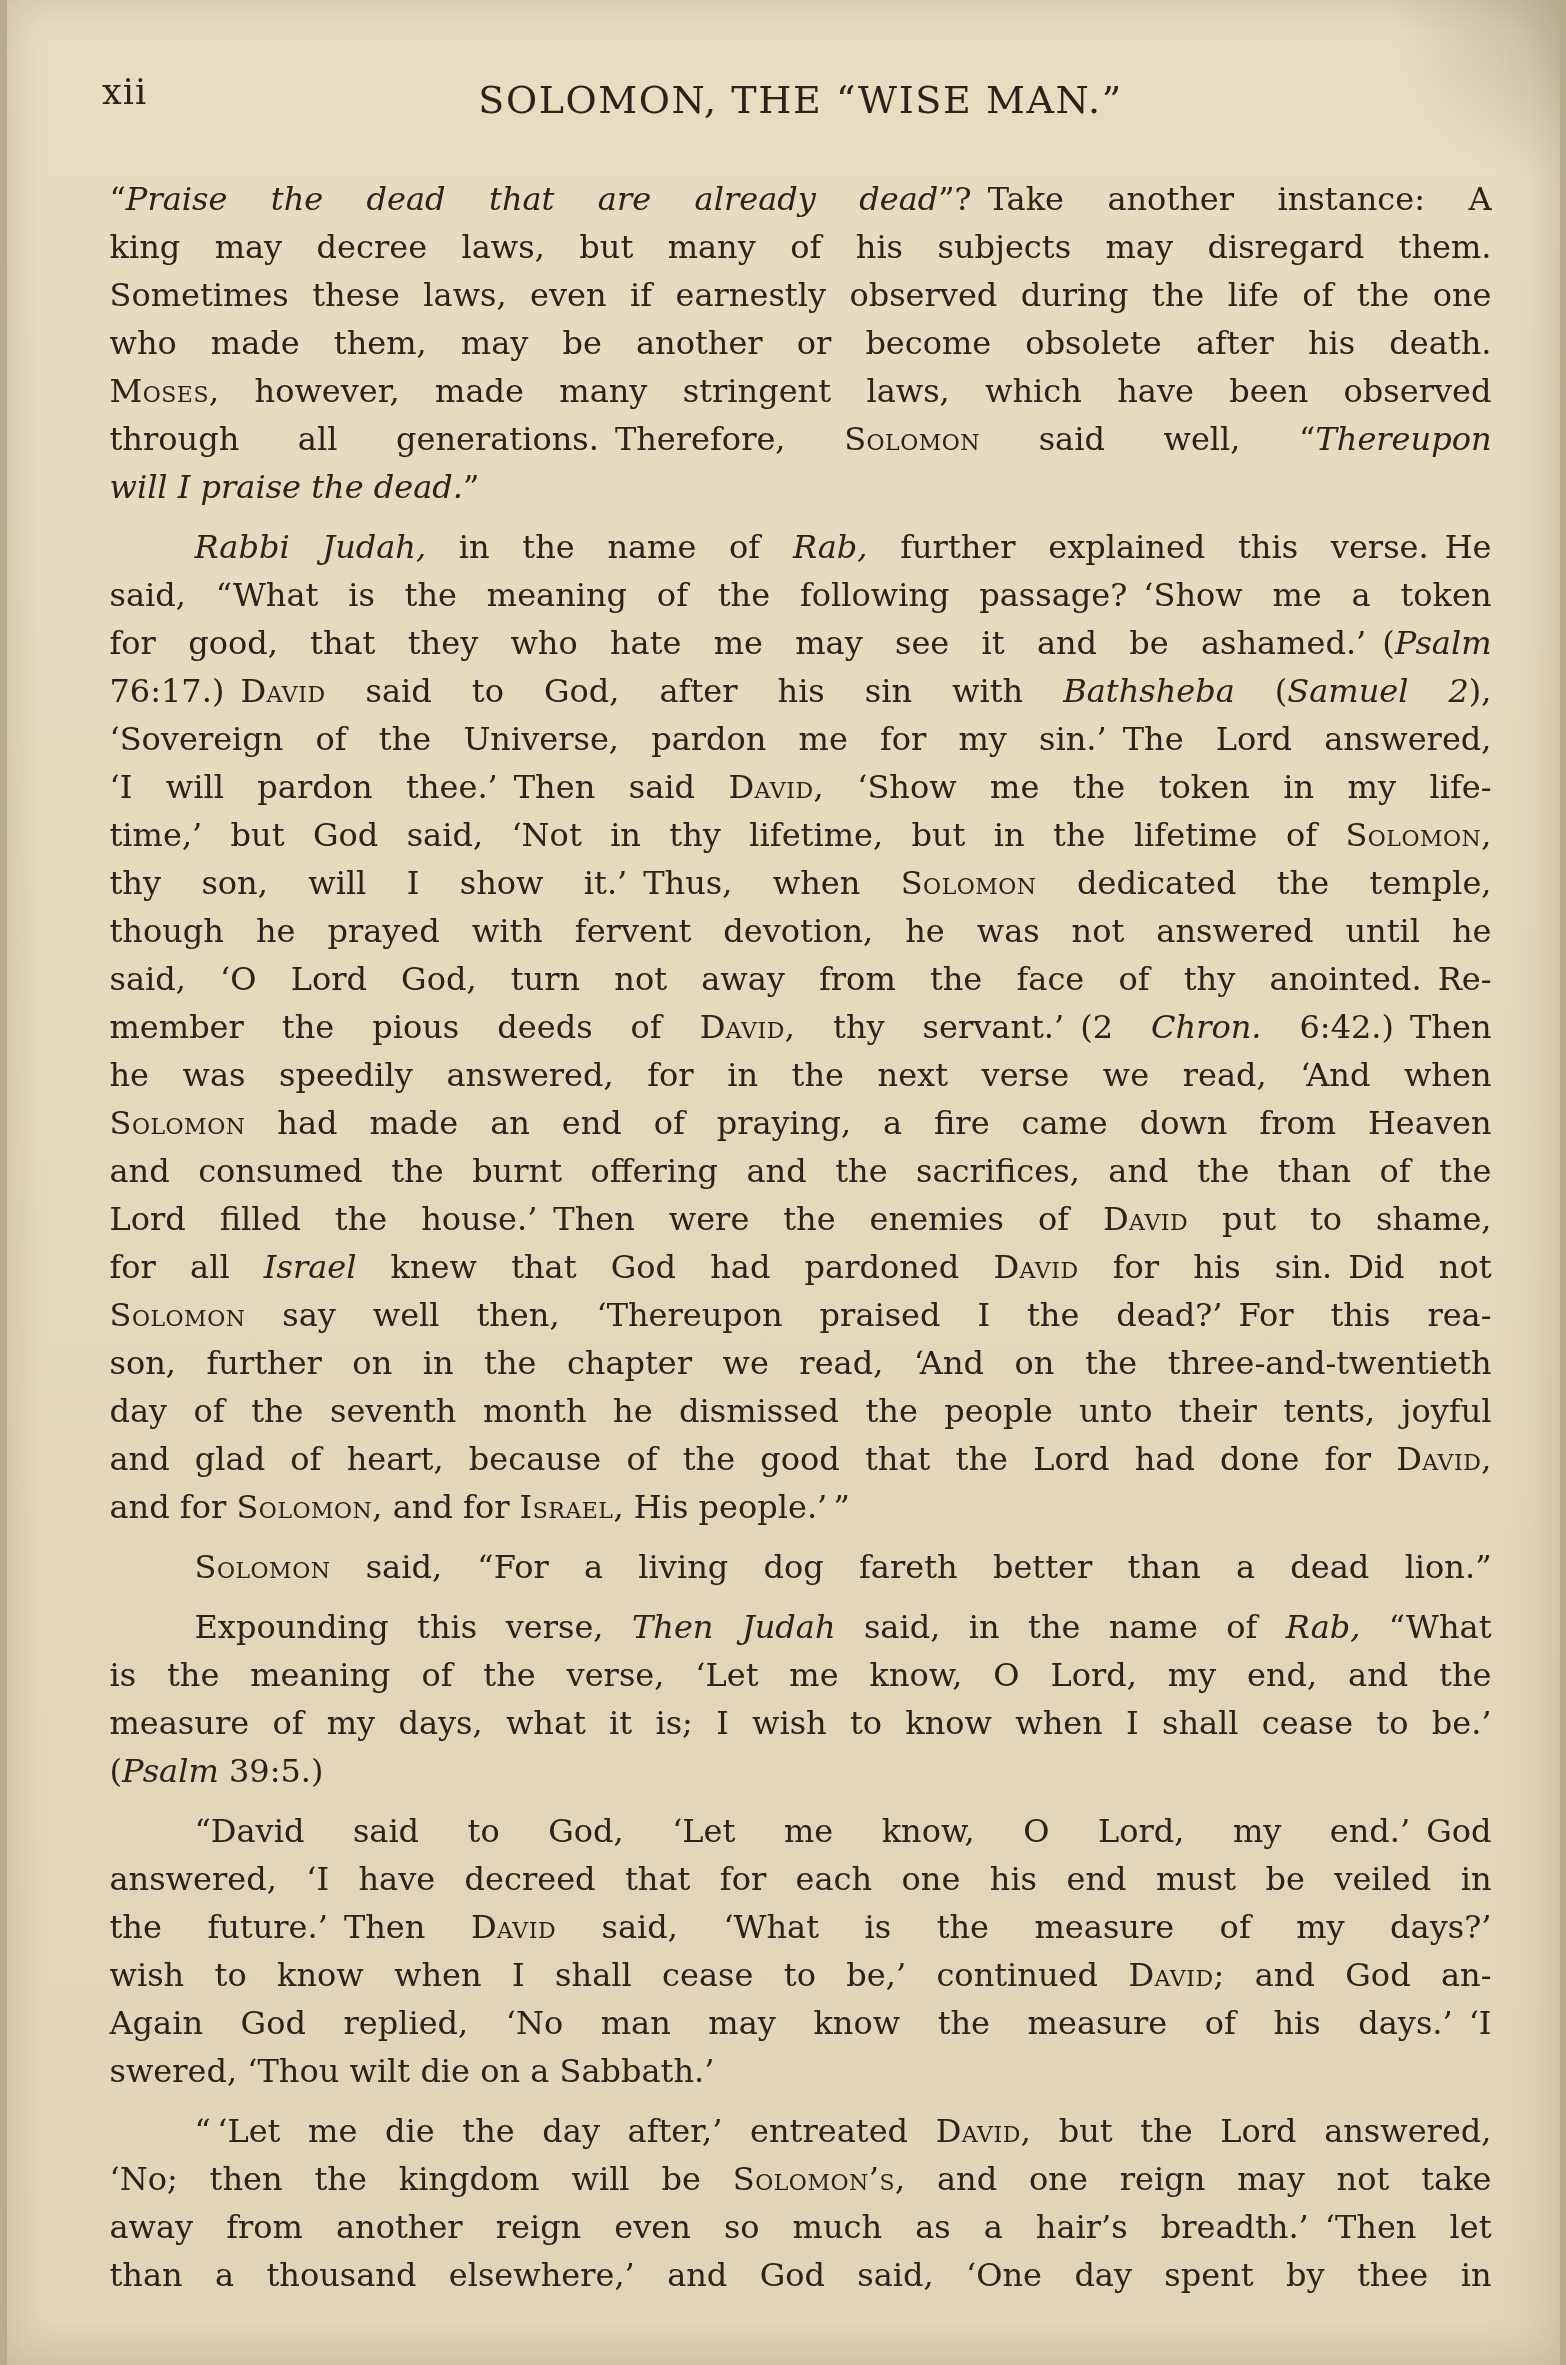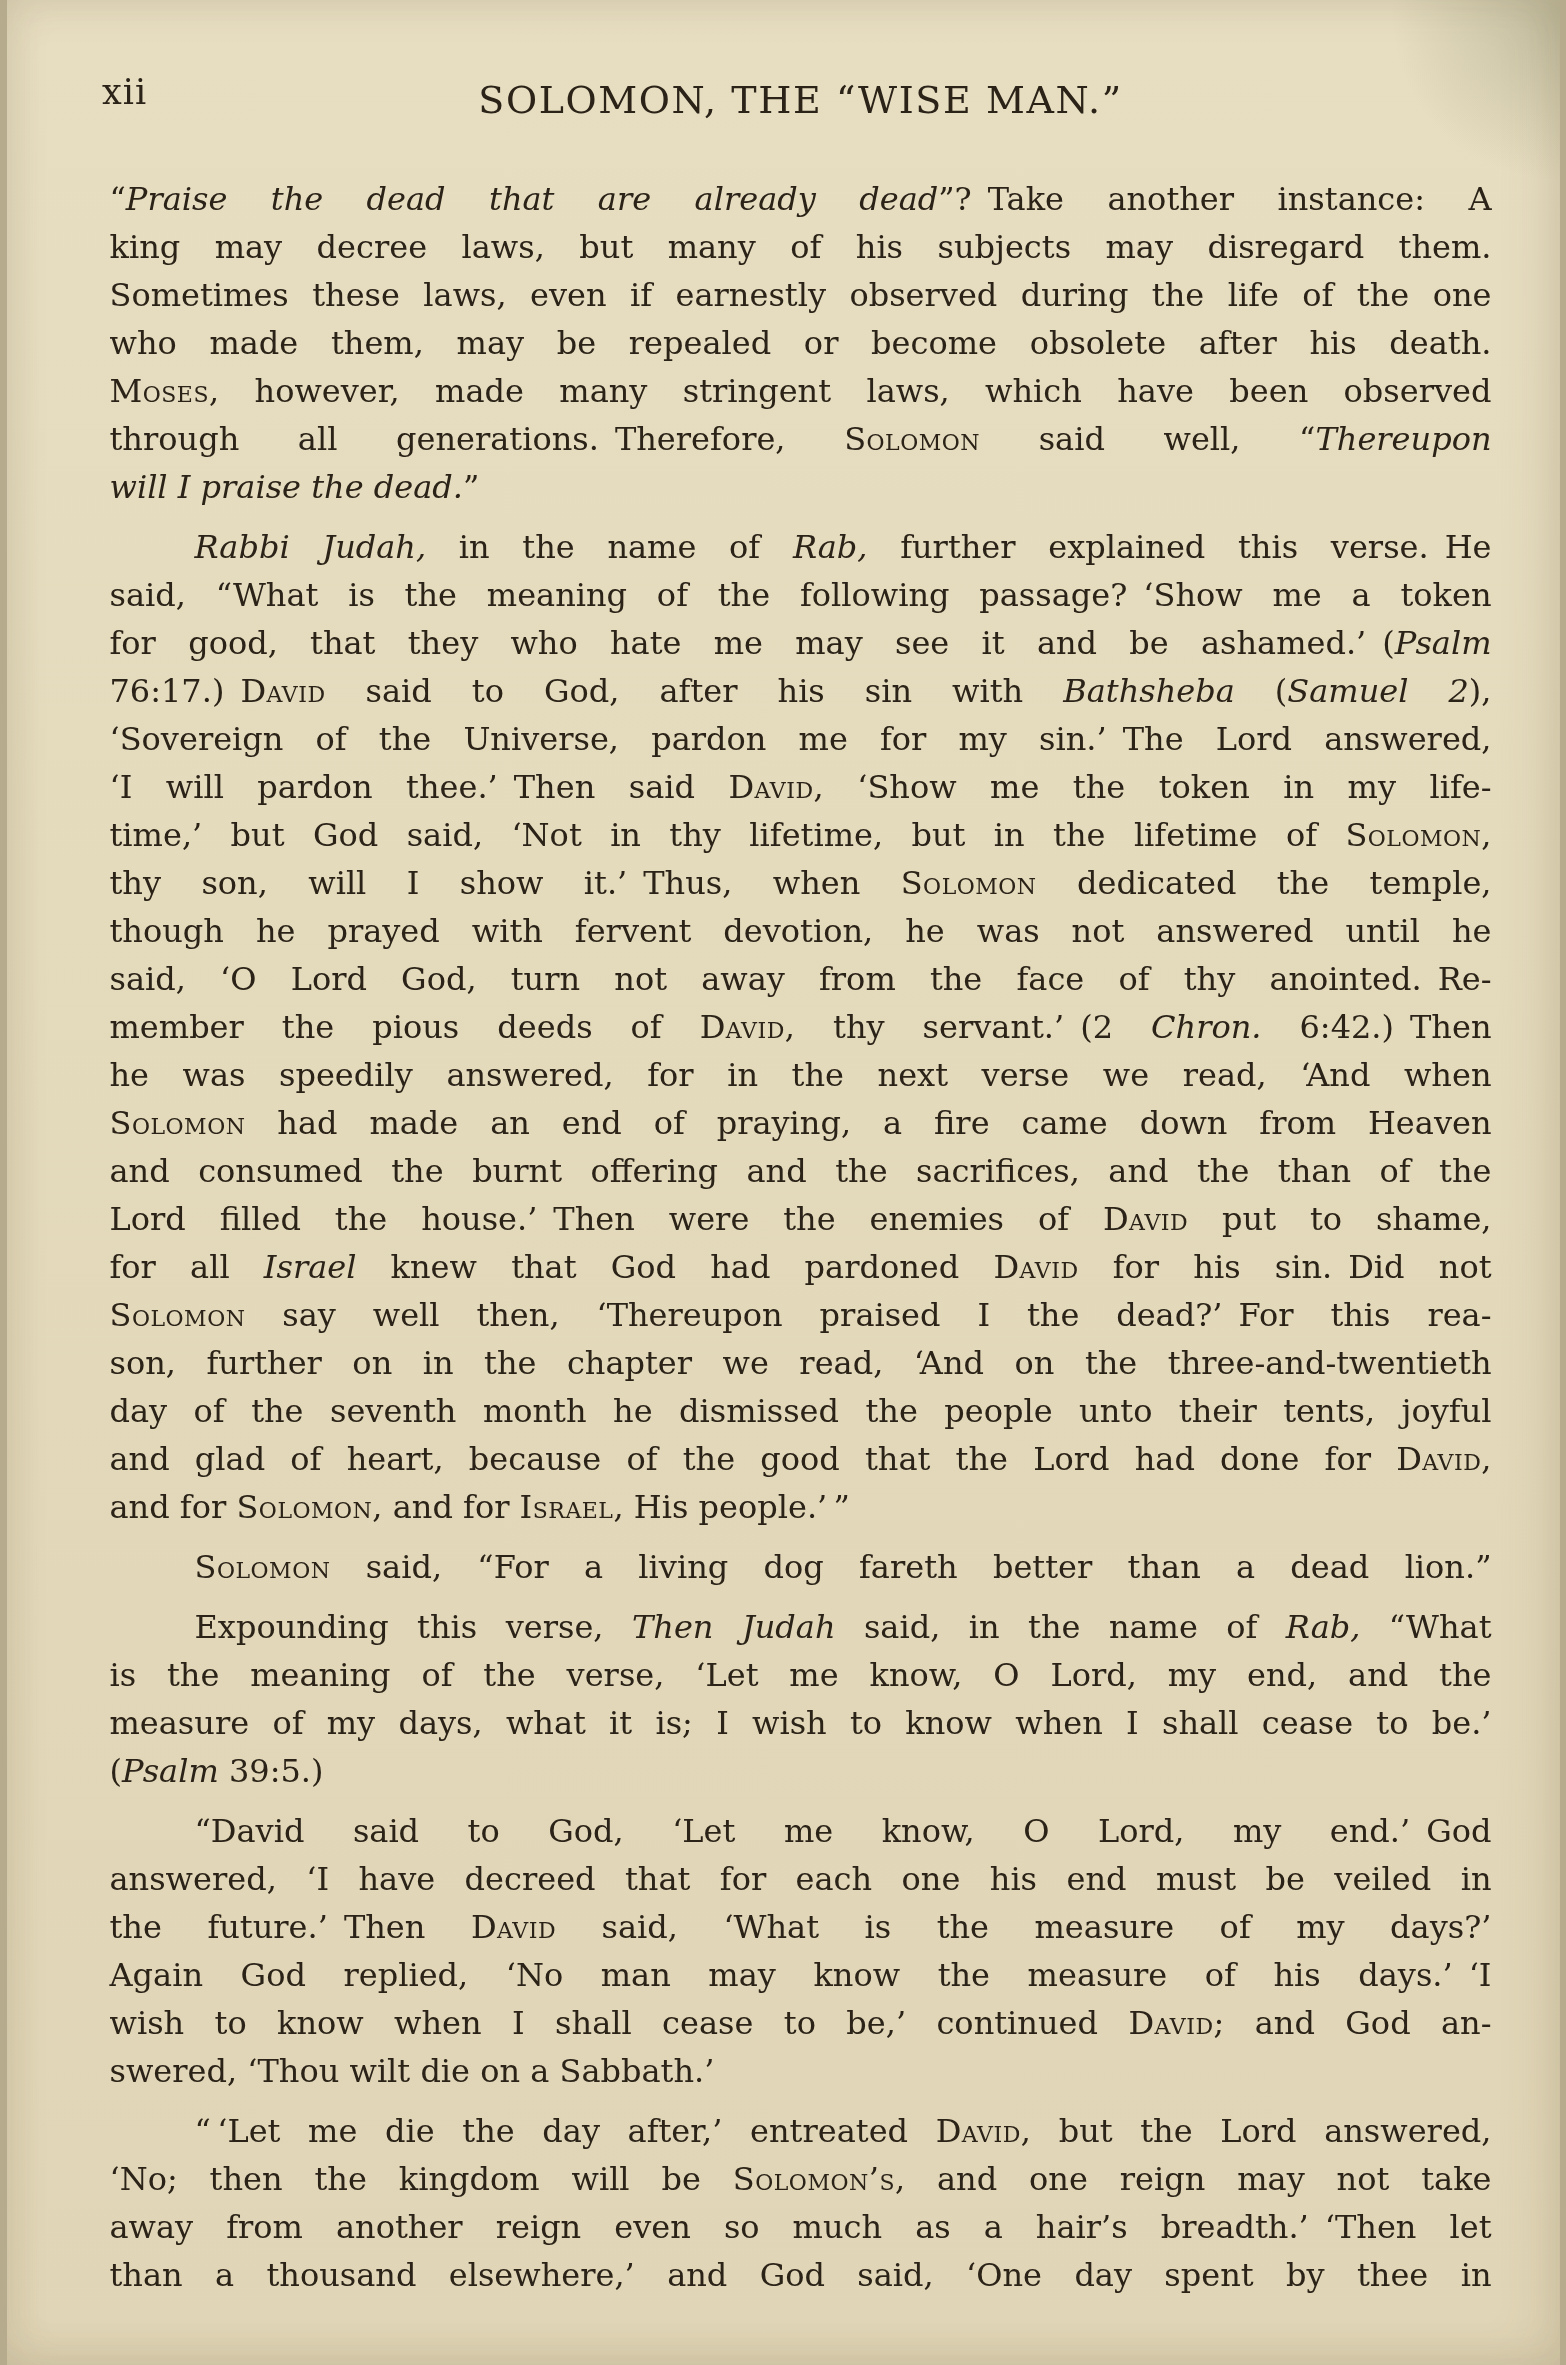--- a/index.html
+++ b/index.html
@@ -82,21 +82,21 @@
 <div class="page" style="color: rgb(43, 35, 24);">
   <div class="header">
     <span class="folio">xii</span>
     <div class="running-title">SOLOMON, THE “WISE MAN.”</div>
   </div>
   <div class="text-block">
       <div class="para">
         <div class="line">“<span class="it">Praise the dead that are already dead</span>”? Take another instance: A</div>
         <div class="line">king may decree laws, but many of his subjects may disregard them.</div>
         <div class="line">Sometimes these laws, even if earnestly observed during the life of the one</div>
-        <div class="line">who made them, may be repealed or become obsolete after his death.</div>
+        <div class="line">who made them, may be another or become obsolete after his death.</div>
         <div class="line"><span class="sc">Moses</span>, however, made many stringent laws, which have been observed</div>
         <div class="line">through all generations. Therefore, <span class="sc">Solomon</span> said well, “<span class="it">Thereupon</span></div>
         <div class="line endline"><span class="it">will I praise the dead.</span>”</div>
       </div>
       <div class="para">
         <div class="line indent"><span class="it">Rabbi Judah,</span> in the name of <span class="it">Rab,</span> further explained this verse. He</div>
         <div class="line">said, “What is the meaning of the following passage? ‘Show me a token</div>
         <div class="line">for good, that they who hate me may see it and be ashamed.’ (<span class="it">Psalm</span></div>
         <div class="line">76:17.) <span class="sc">David</span> said to God, after his sin with <span class="it">Bathsheba</span> (<span class="it">Samuel 2</span>),</div>
         <div class="line">‘Sovereign of the Universe, pardon me for my sin.’ The Lord answered,</div>
@@ -123,22 +123,22 @@
       <div class="para">
         <div class="line indent">Expounding this verse, <span class="it">Then Judah</span> said, in the name of <span class="it">Rab,</span> “What</div>
         <div class="line">is the meaning of the verse, ‘Let me know, O Lord, my end, and the</div>
         <div class="line">measure of my days, what it is; I wish to know when I shall cease to be.’</div>
         <div class="line endline">(<span class="it">Psalm</span> 39:5.)</div>
       </div>
       <div class="para">
         <div class="line indent">“David said to God, ‘Let me know, O Lord, my end.’ God</div>
         <div class="line">answered, ‘I have decreed that for each one his end must be veiled in</div>
         <div class="line">the future.’ Then <span class="sc">David</span> said, ‘What is the measure of my days?’</div>
+        <div class="line">wish to know when I shall cease to be,’ continued <span class="sc">David</span>; and God an-</div>
         <div class="line">Again God replied, ‘No man may know the measure of his days.’ ‘I</div>
-        <div class="line">wish to know when I shall cease to be,’ continued <span class="sc">David</span>; and God an-</div>
         <div class="line endline">swered, ‘Thou wilt die on a Sabbath.’</div>
       </div>
       <div class="para">
         <div class="line indent">“ ‘Let me die the day after,’ entreated <span class="sc">David</span>, but the Lord answered,</div>
         <div class="line">‘No; then the kingdom will be <span class="sc">Solomon’s</span>, and one reign may not take</div>
         <div class="line">away from another reign even so much as a hair’s breadth.’ ‘Then let</div>
         <div class="line">than a thousand elsewhere,’ and God said, ‘One day spent by thee in</div>
       </div>
     </div>
   <div class="scan-overlay"></div>

